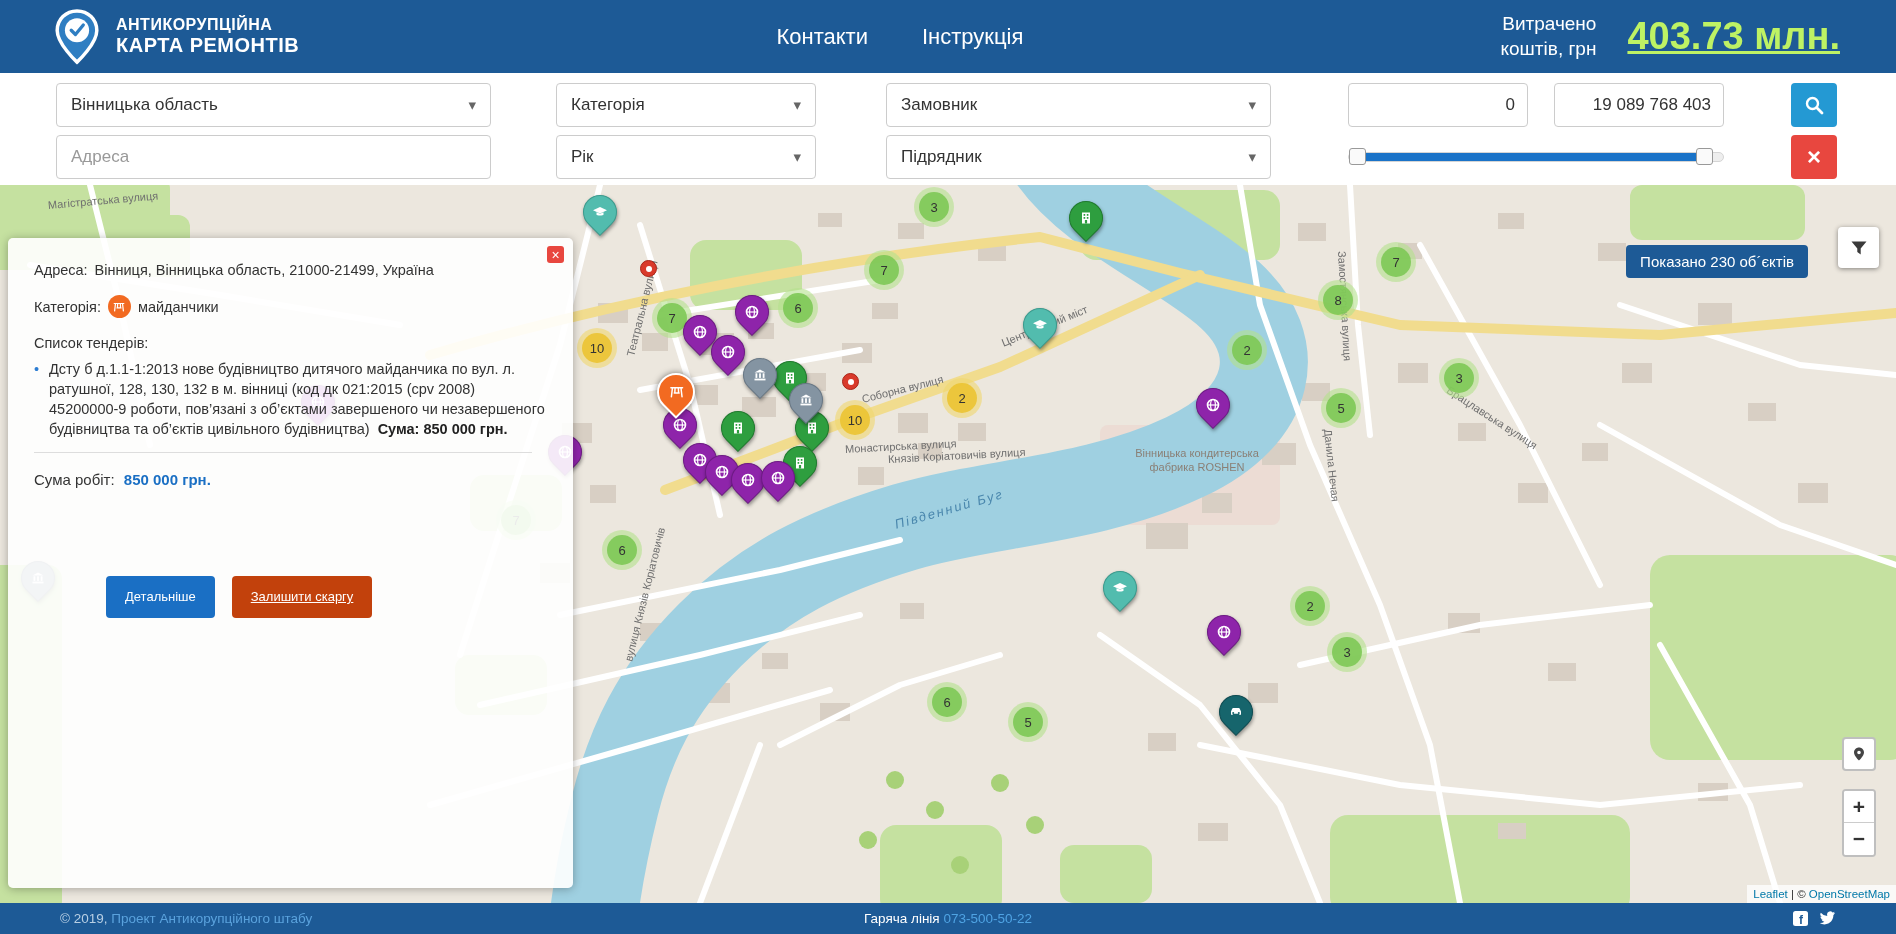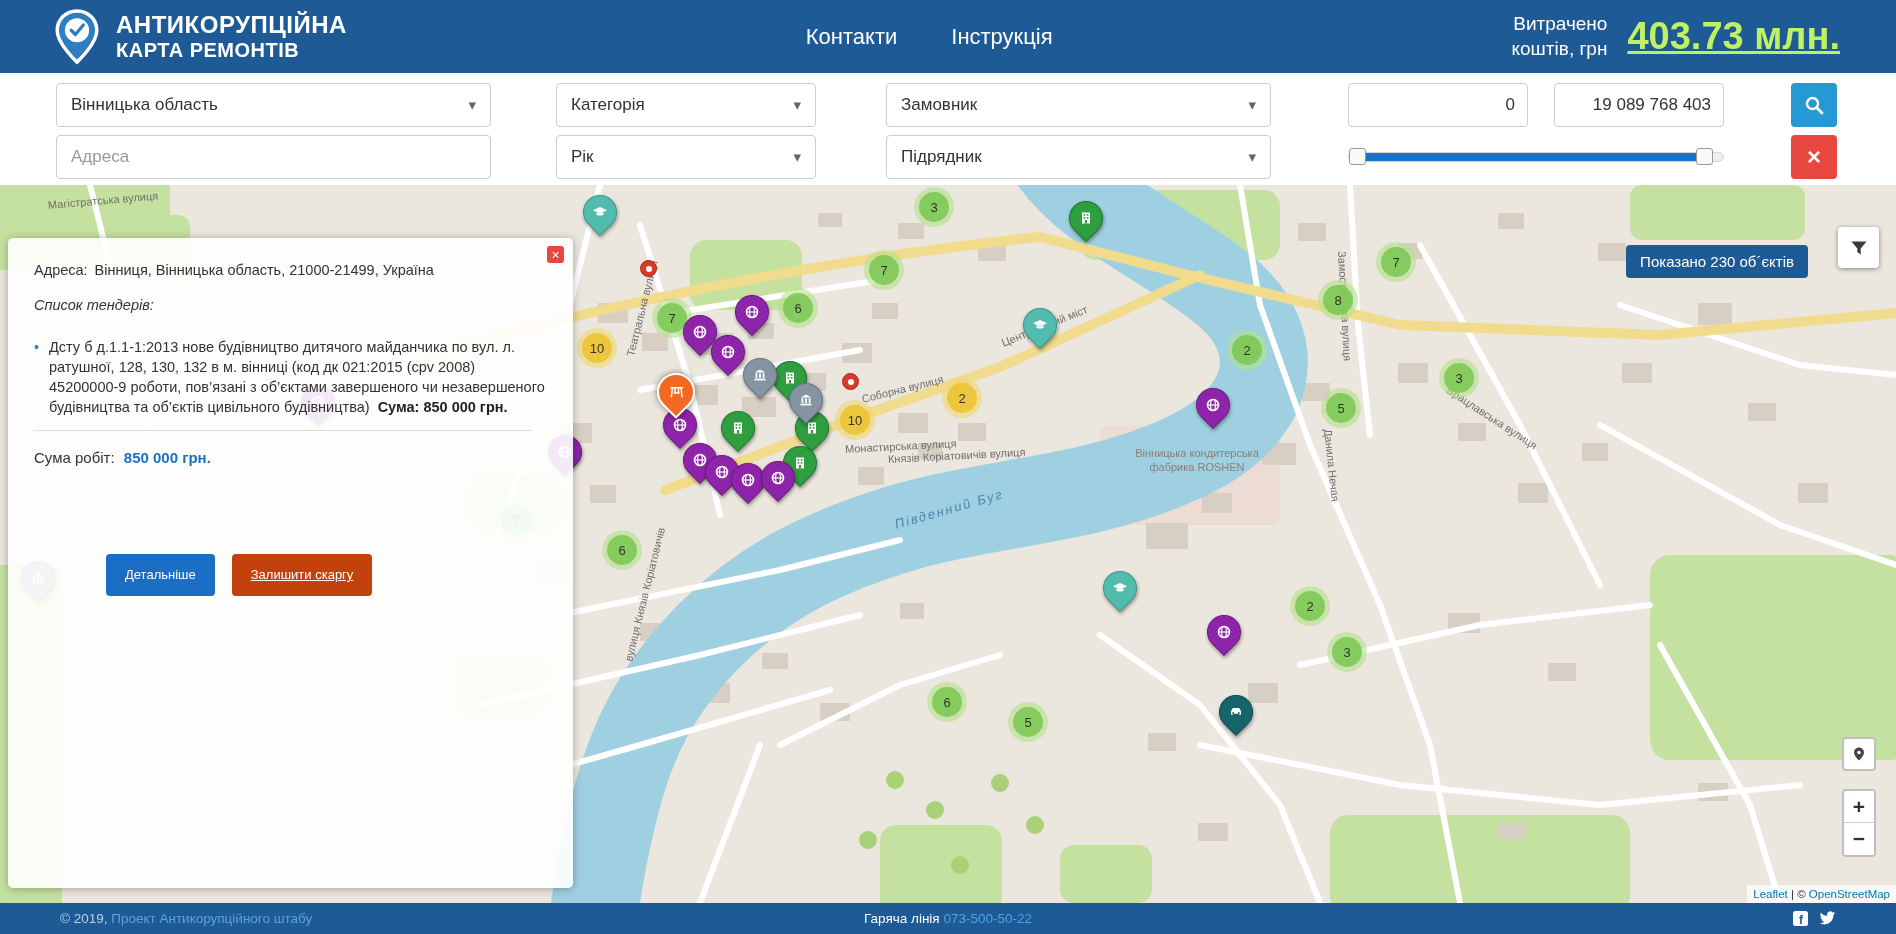--- a/index.html
+++ b/index.html
@@ -4,25 +4,25 @@
 <style>
   * { box-sizing: border-box; }
   html,body { margin:0; padding:0; background:#fff; }
   body { font-family:"Liberation Sans", sans-serif; }
   .app { position:relative; width:1896px; height:934px; overflow:hidden; background:#fff; }
 
   
   .topbar { height:73px; background:#1d5a96; display:flex; align-items:center; padding:0 56px 0 52px; color:#fff; }
   .logo { display:flex; align-items:center; gap:14px; }
   .logo-text { line-height:1.15; letter-spacing:.5px; }
-  .logo-l1 { font-size:24px; font-weight:600; }
+  .logo-l1 { font-size:16px; font-weight:600; }
   .logo-l2 { font-size:20px; font-weight:800; }
   .main-nav { margin:12px auto; display:flex; gap:54px; }
   .nav-link { font-size:22px; color:#fff; cursor:pointer; }
-  .spent { display:flex; align-items:center; gap:20px; }
+  .spent { display:flex; align-items:center; gap:31px; }
   .spent-label { text-align:right; font-size:19px; line-height:1.3; }
   .spent-value { font-size:38px; font-weight:bold; color:#bef264;text-decoration:underline; }
 
   
   .filters { height:112px; background:#fff; padding:10px 16px 0 56px; }
   .frow { display:flex; align-items:center; height:44px; margin-bottom:8px; }
   .control { height:44px; border:1px solid #ccc; border-radius:4px; background:#fff; font-size:17px; color:#333; display:flex; align-items:center; padding:0 14px; }
   .select { justify-content:space-between; cursor:pointer; }
   .caret { color:#666; font-size:15px; margin-left:8px; }
   .w-region { width:435px; }
@@ -65,21 +65,21 @@
   .pin.car    { background:#16656c; border:1px solid #0e4b51; }
   .pin.orange { background:#f26a21; border:2px solid #fff; width:38px; height:38px; z-index:16; box-shadow:0 0 6px rgba(0,0,0,.5); }
   .red-dot { position:absolute; width:17px; height:17px; border-radius:50%; background:#d93a2b; border:1px solid #a92417; display:flex; align-items:center; justify-content:center; z-index:12; cursor:pointer; }
   .red-dot i { width:6px; height:6px; border-radius:50%; background:#fff; }
 
   
   .popup { position:absolute; left:8px; top:53px; width:565px; height:650px; background:rgba(255,255,255,.9); border-radius:5px; box-shadow:0 1px 10px rgba(0,0,0,.3); padding:22px 26px; font-size:14.5px; color:#333; z-index:50; line-height:1.4; }
   .popup-close { position:absolute; top:8px; right:9px; width:17px; height:17px; background:#e8473f; color:#fff; border-radius:3px; display:flex; align-items:center; justify-content:center; font-size:14px; line-height:1; cursor:pointer; }
   .popup-row { margin-bottom:15px; display:flex; align-items:center; gap:7px; flex-wrap:wrap; }
   .cat-icon { width:23px; height:23px; border-radius:50%; background:#f26a21; display:inline-flex; align-items:center; justify-content:center; }
-  .tender-head { margin-bottom:21px;font-style:italic; }
+  .tender-head { margin-bottom:5px; }
   .tender-list { margin:0 0 12px; padding:0; list-style:none; }
   .tender-list li { position:relative; padding-left:15px; }
   .bullet { position:absolute; left:0; top:0; color:#2d7dd2; }
   .tender-sum { margin-left:4px; color:#222; }
   .divider { border:none; border-top:1px solid #ddd; margin:12px 0 16px; width:97%; }
   .total-row { font-size:15px; }
   .total-value { color:#1a6fc4; font-weight:bold; margin-left:5px; }
   .popup-buttons { margin-top:86px; padding-left:72px; display:flex; gap:17px; }
   .btn { height:42px; border:none; border-radius:4px; color:#fff; font-size:13px; padding:0 19px; cursor:pointer; font-family:inherit; }
   .btn-blue { background:#1a6fc4; }
@@ -566,20 +566,29 @@
       </div>
 
     <div class="popup">
       <div class="popup-close">
           <span>×</span>
         </div>
       <div class="popup-row">
         <span>Адреса:</span>
         <span>Вінниця, Вінницька область, 21000-21499, Україна</span>
       </div>
+      <div class="popup-row">
+        <span>Категорія:</span>
+        <span class="cat-icon">
+          <svg width="14" height="14" viewBox="0 0 16 16">
+              <path d="M2.5,4 H13.5 M4,4 L3,12.5 M12,4 L13,12.5 M6.5,4 L6.2,9 M9.5,4 L9.8,9 M5.7,9 H10.3" stroke="#fff" stroke-width="1.4" fill="none" stroke-linecap="round"></path>
+            </svg>
+        </span>
+        <span>майданчики</span>
+      </div>
       <div class="tender-head">Список тендерів:</div>
       <ul class="tender-list">
         <li>
           <span class="bullet">•</span>
           <span>Дсту б д.1.1-1:2013 нове будівництво дитячого майданчика по вул. л. ратушної, 128, 130, 132 в м. вінниці (код дк 021:2015 (cpv 2008) 45200000-9 роботи, пов’язані з об’єктами завершеного чи незавершеного будівництва та об’єктів цивільного будівництва)</span>
           <strong class="tender-sum">Сума: 850 000 грн.</strong>
         </li>
       </ul>
       <hr class="divider">
       <div class="total-row">

